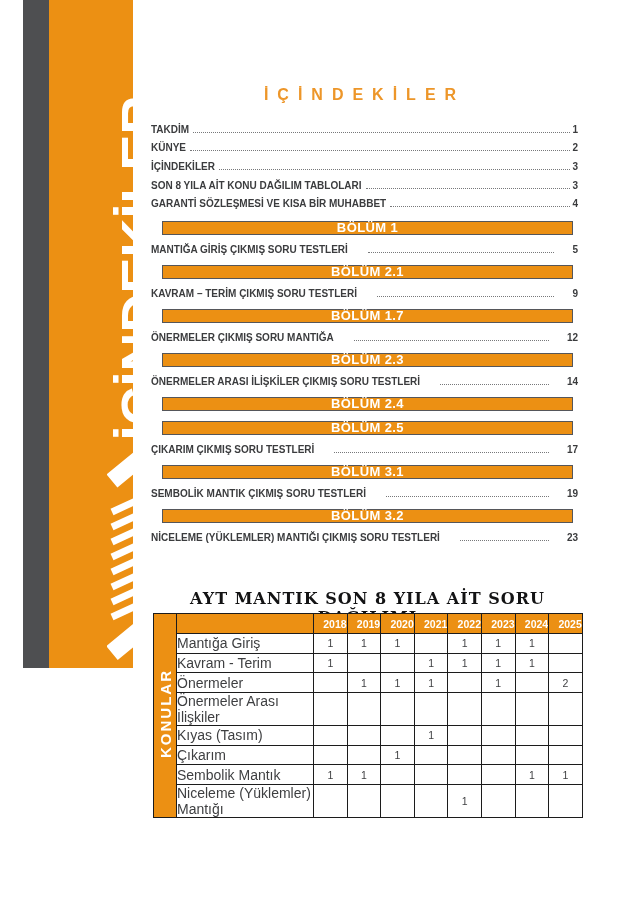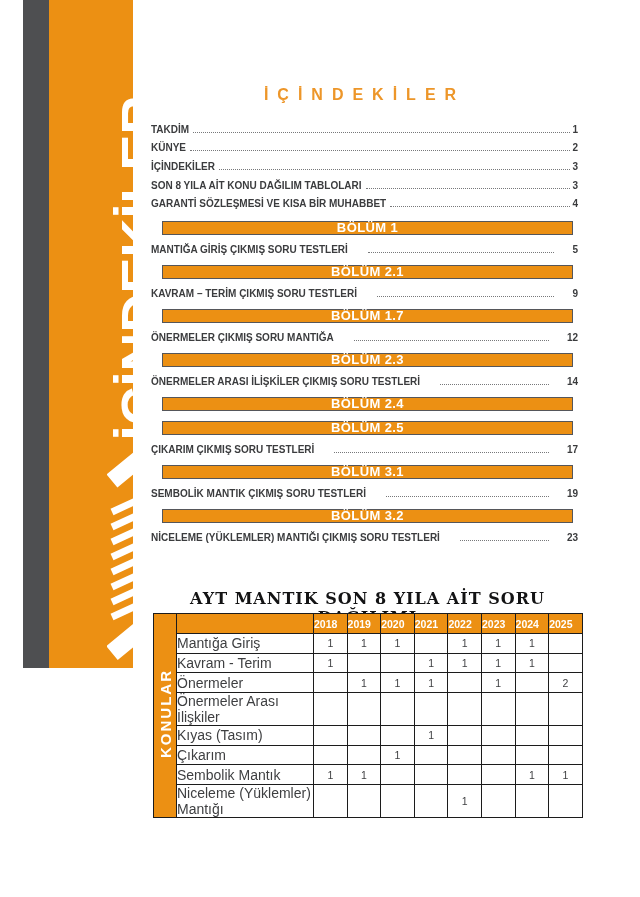--- a/index.html
+++ b/index.html
@@ -37,21 +37,21 @@
   .dist-title{position:absolute;left:143px;top:589px;width:449px;text-align:center;
         font-family:"DejaVu Serif",serif;font-weight:bold;font-size:16px;letter-spacing:1px;color:#131314;}
   .dist-table{position:absolute;left:153px;top:613px;width:429px;border-collapse:collapse;table-layout:fixed;}
   .dist-table td{border:1.6px solid #1C1C1C;padding:0;overflow:hidden;}
   .dist-table tr{height:19.7px;}
   .dist-table tr.hdr{height:20px;}
   .konular-cell{background:#EC9013;text-align:center;vertical-align:middle;}
   .konular-cell span{display:inline-block;writing-mode:vertical-rl;transform:rotate(180deg);
         color:#ffffff;font-weight:bold;font-size:15px;letter-spacing:2px;}
   .corner-cell{background:#EC9013;}
-  .year-cell{background:#EC9013;color:#ffffff;font-weight:bold;font-size:10.5px;text-align:left;}
+  .year-cell{background:#EC9013;color:#ffffff;font-weight:bold;font-size:10.5px;text-align:right;}
   .topic-cell{font-size:14px;color:#3E3F41;padding-left:5px;text-align:left;}
   .value-cell{font-size:10.5px;color:#3E3F41;text-align:center;}
 </style>
 </head>
 <body>
 
 <div class="page">
 
   <div class="strip-dark"></div>
   <div class="strip-orange">

